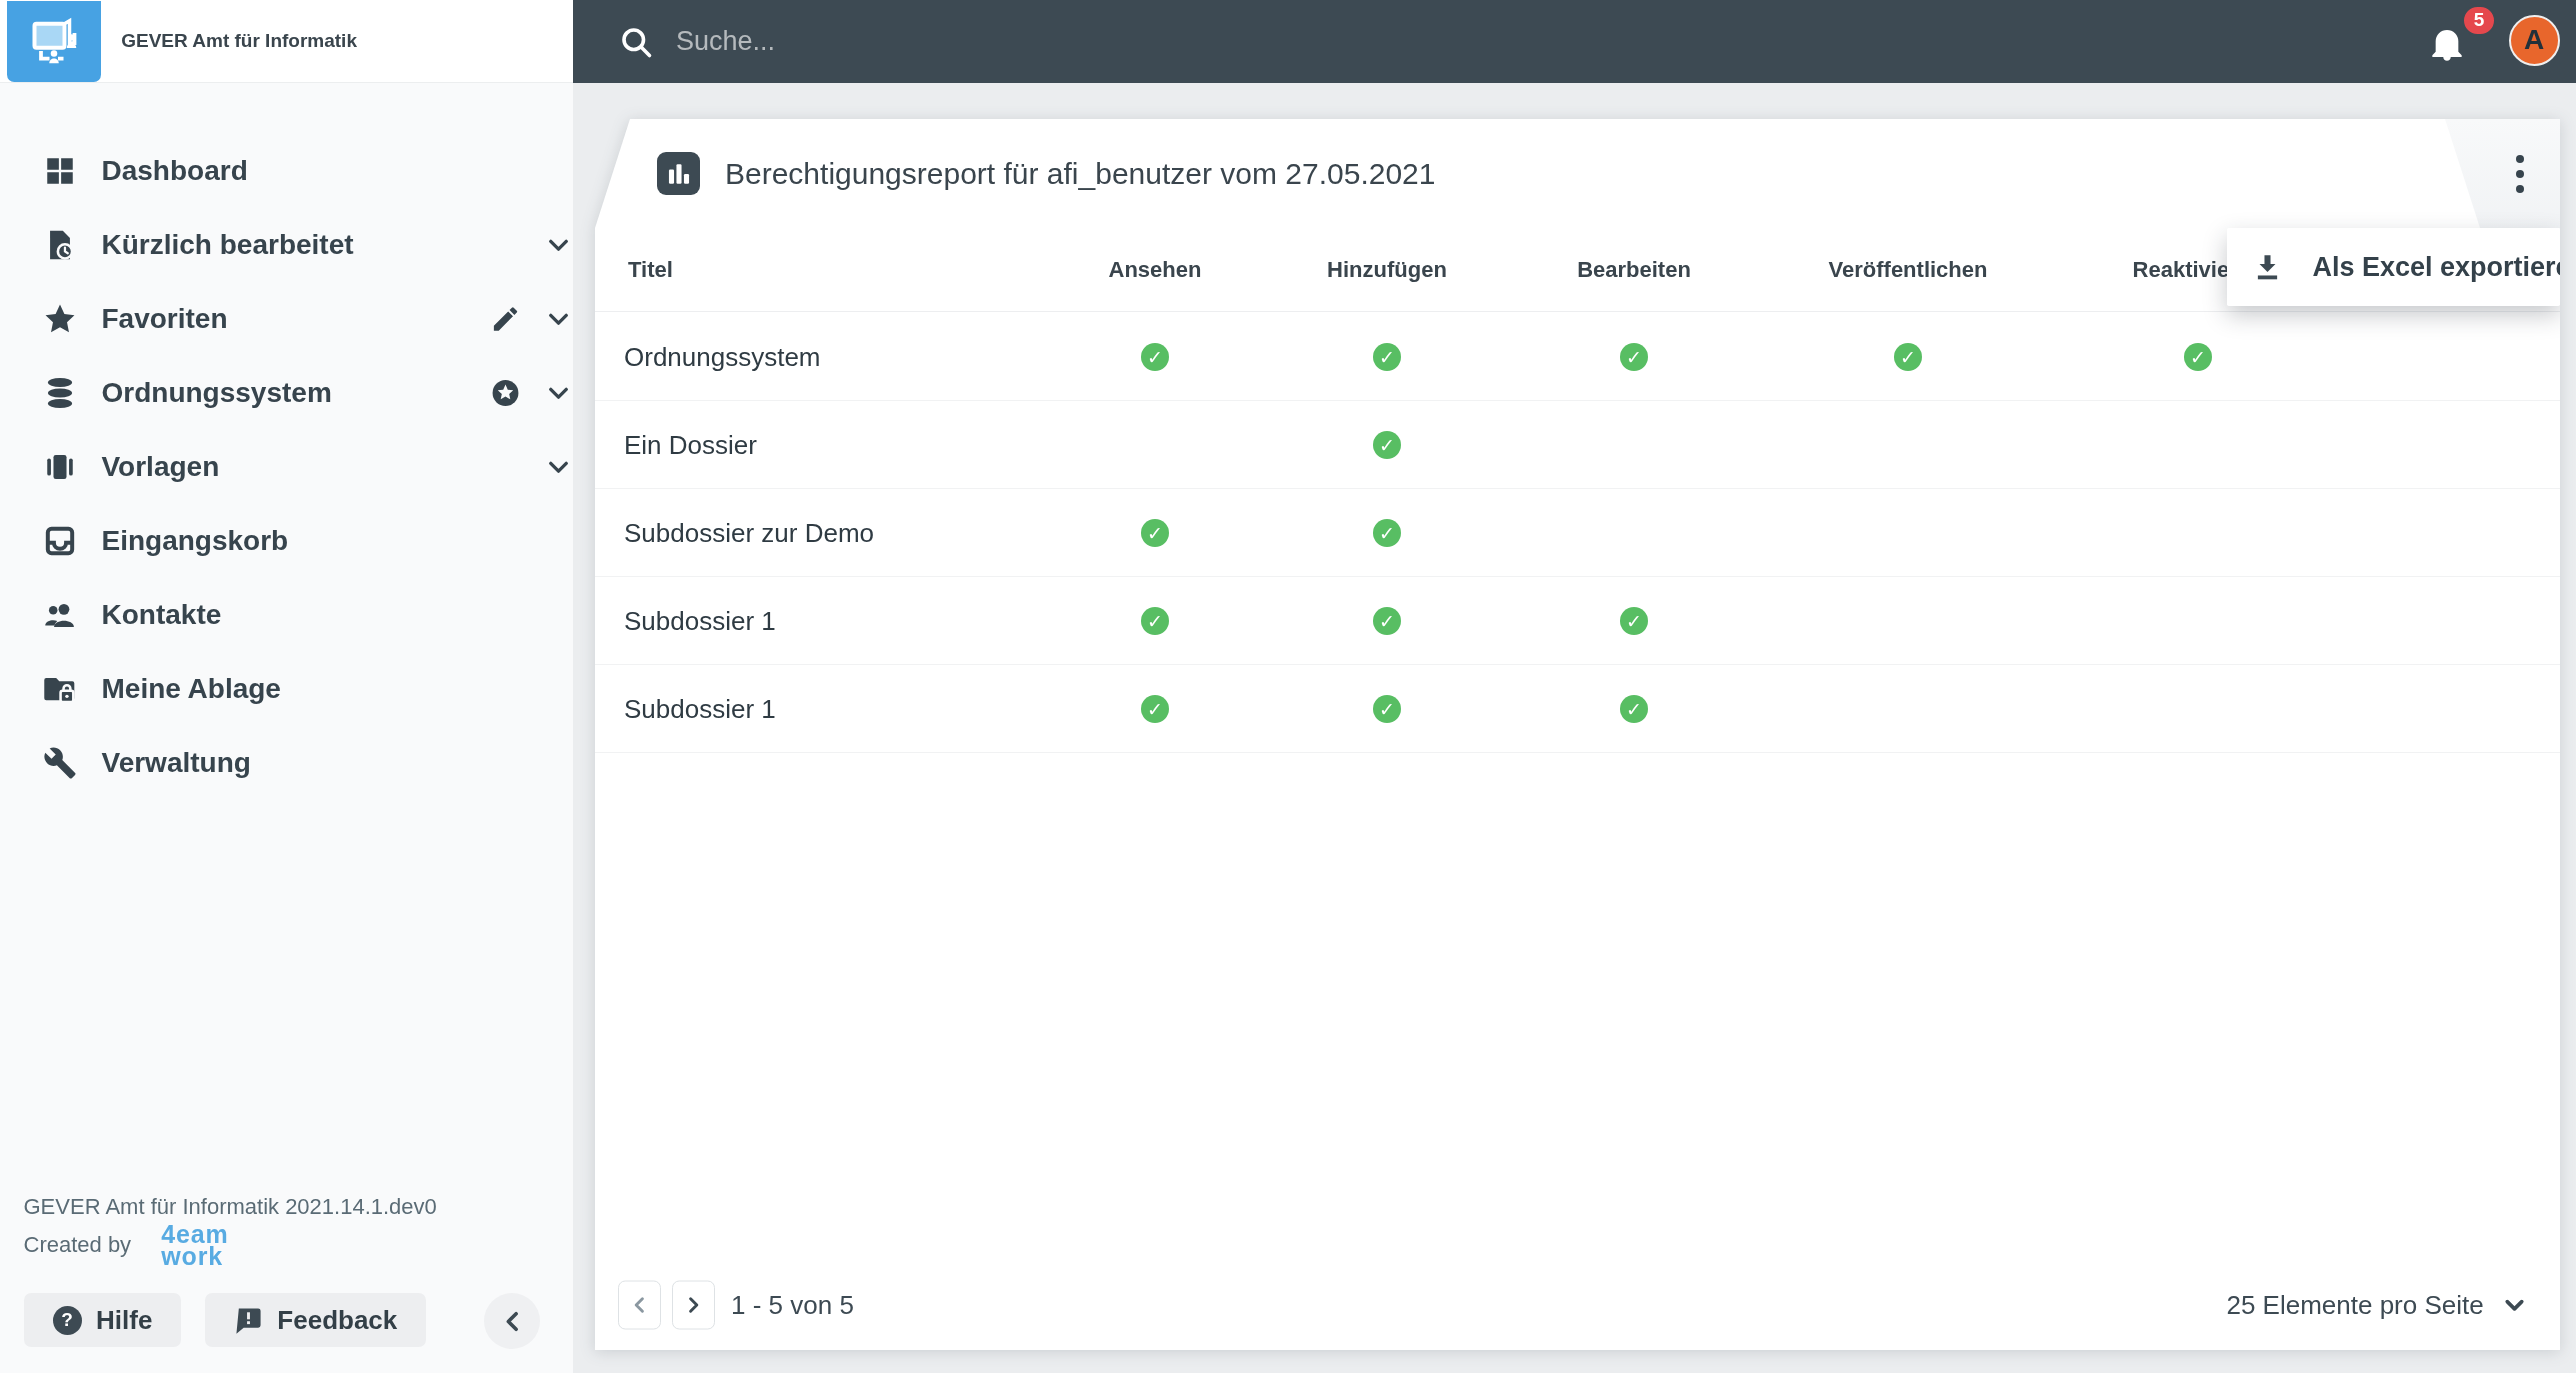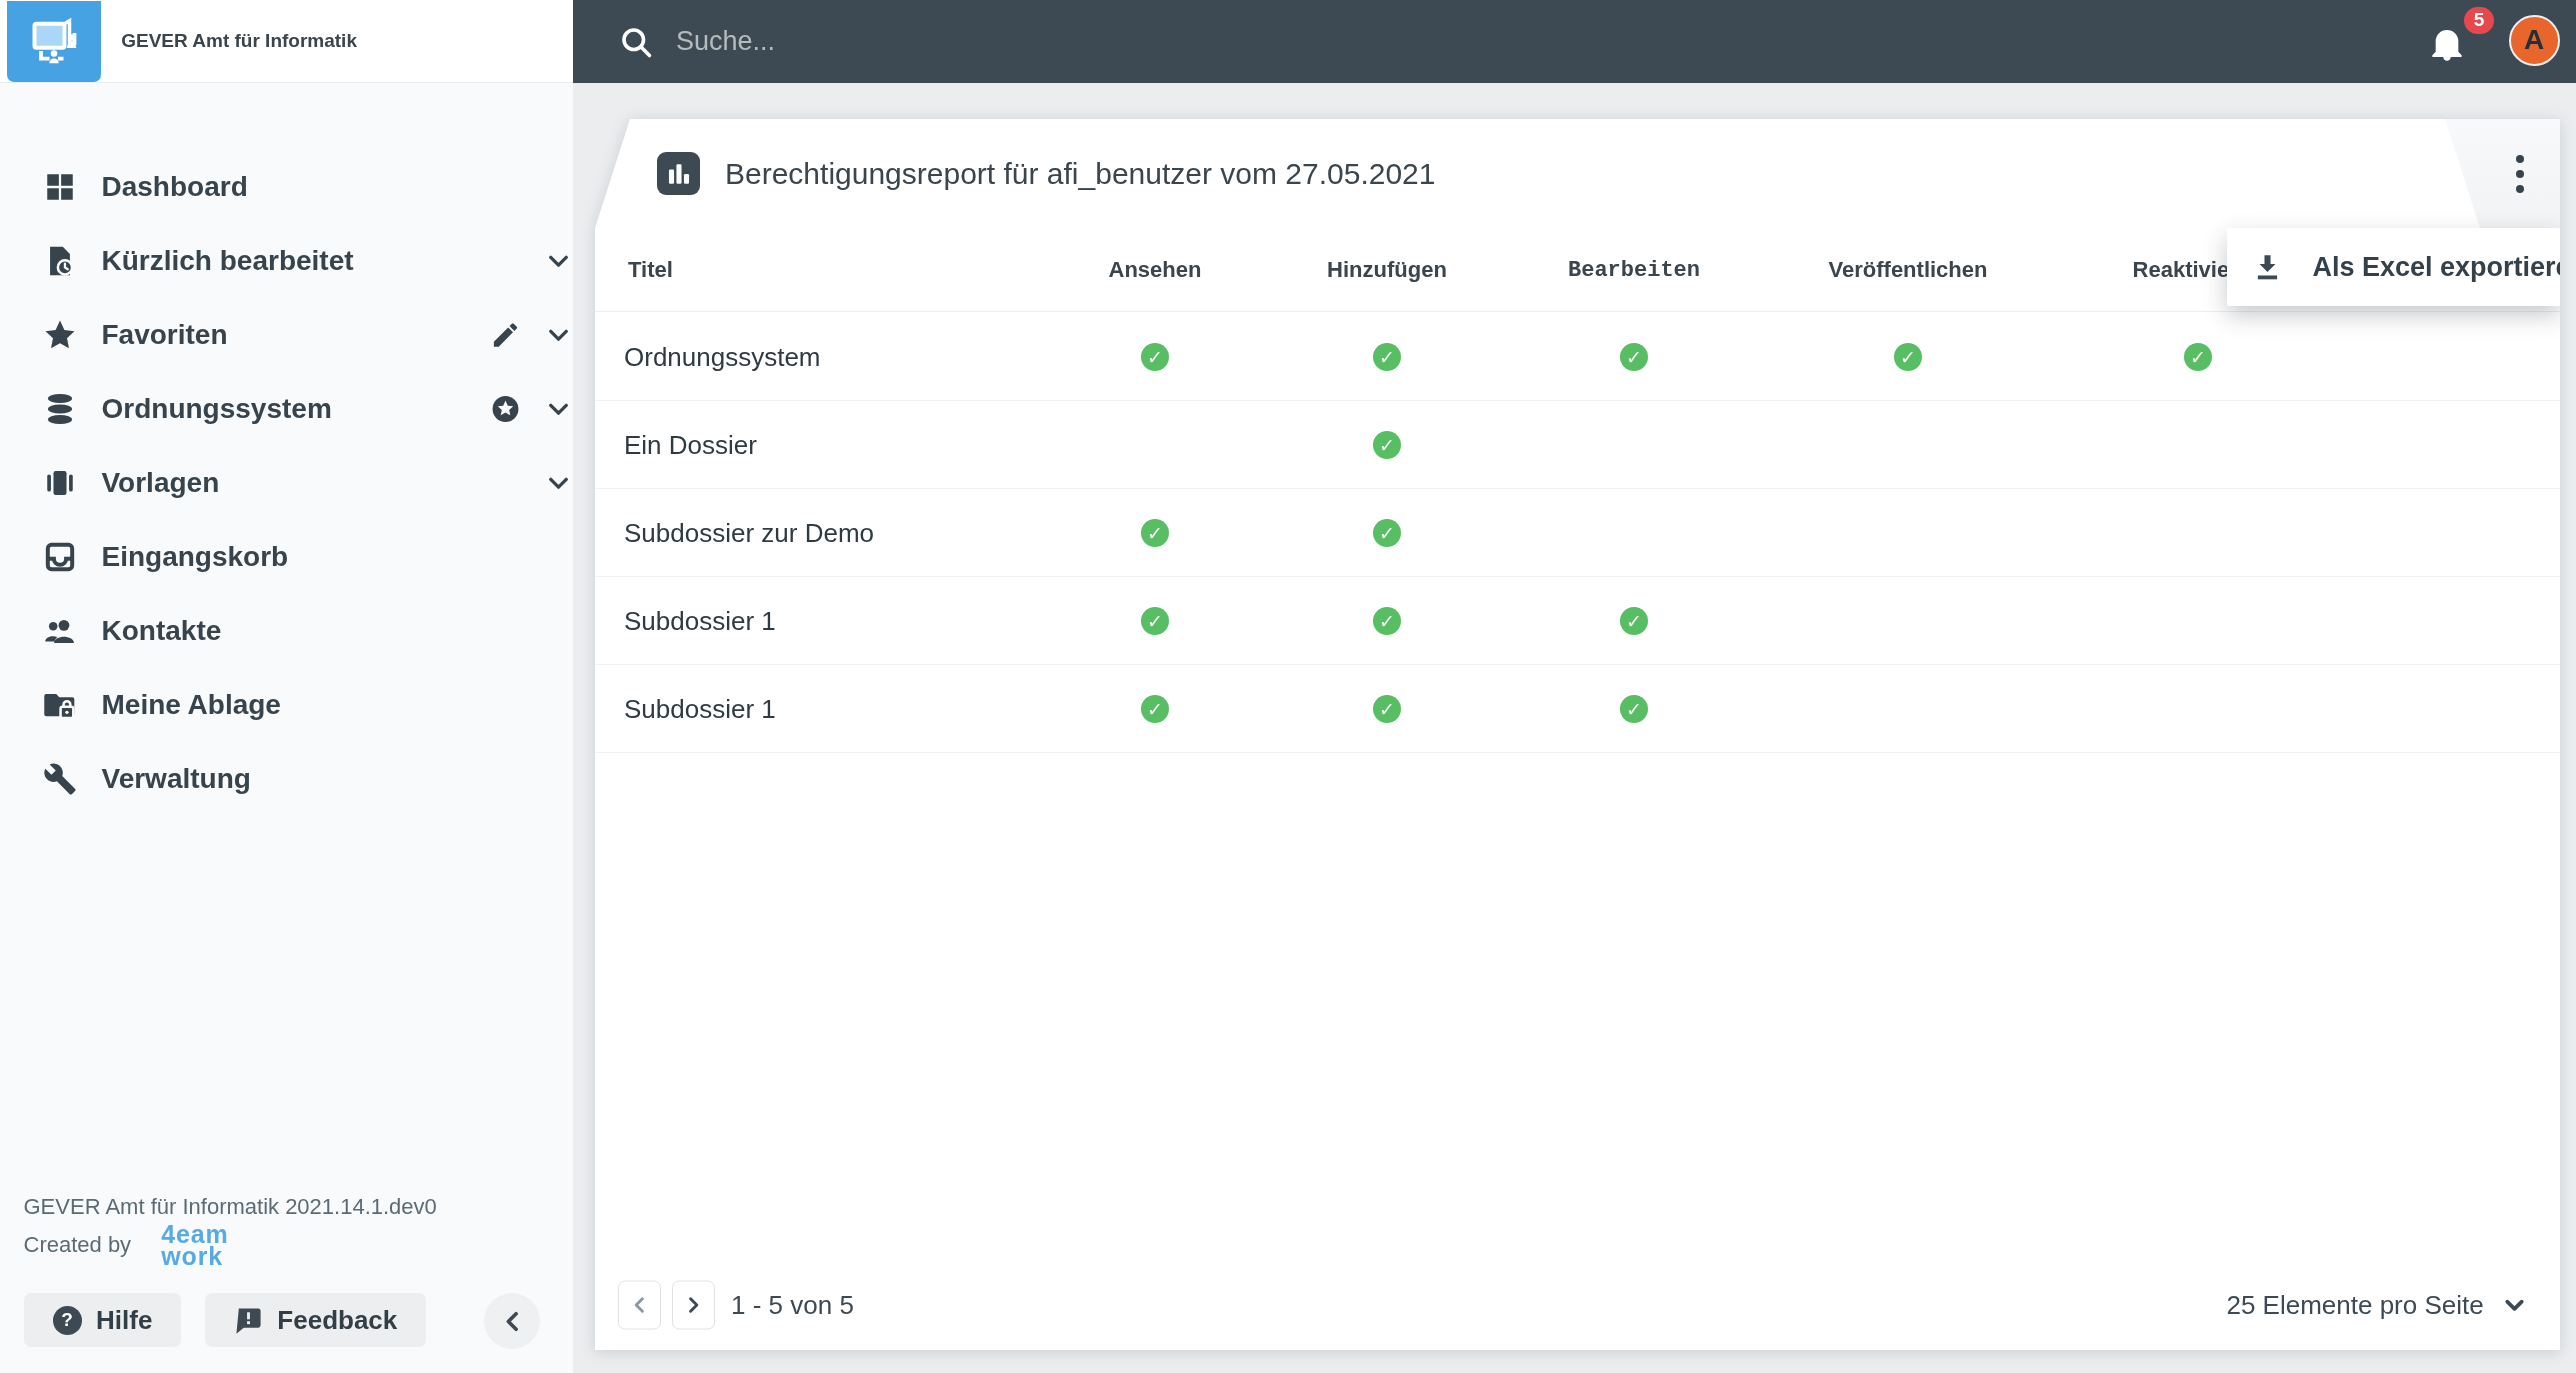--- a/index.html
+++ b/index.html
@@ -22,21 +22,21 @@
           background:#E8662C;border:2.7px solid #EFEFEF;color:#22303A;font-size:28px;font-weight:bold;
           display:flex;align-items:center;justify-content:center;cursor:pointer;}
 
   
   .sidebar{position:absolute;left:0;top:0;width:573px;height:1373px;background:#F9FAFB;}
   .logo-band{position:absolute;left:0;top:0;width:573px;height:83px;background:#fff;
              border-bottom:0.9px solid #ECEEEF;display:flex;align-items:center;}
   .logo-square{width:94px;height:81px;margin-left:7.2px;background:#47A2E3;border-radius:0 0 7.2px 7.2px;
                display:flex;align-items:center;justify-content:center;cursor:pointer;}
   .app-title{margin-left:20px;font-size:19px;font-weight:bold;color:#3A454D;}
-  .nav{position:absolute;left:0;top:150px;width:597px;}
+  .nav{position:absolute;left:0;top:134px;width:597px;}
   .nav-item{position:relative;height:74px;display:flex;align-items:center;padding-left:42px;cursor:pointer;}
   .nav-ic{width:36px;height:36px;color:#37444D;flex:0 0 36px;display:flex;align-items:center;justify-content:center;}
   .nav-ic svg{width:34px;height:34px;}
   .nav-label{margin-left:23.5px;font-size:28px;font-weight:600;color:#37444D;}
   .nav-right{position:absolute;right:23.5px;top:50%;transform:translateY(-50%);width:31px;height:31px;color:#37444D;}
   .nav-right2{position:absolute;right:76px;top:50%;transform:translateY(-50%);width:31px;height:31px;color:#37444D;}
   .nav-right svg,.nav-right2 svg{width:31px;height:31px;}
 
   .version{position:absolute;left:23.5px;top:1194px;font-size:22px;color:#5A6B75;}
   .createdby{position:absolute;left:23.5px;top:1223px;display:flex;align-items:center;gap:30px;}
@@ -65,21 +65,21 @@
   .report-title{position:absolute;left:130px;top:0;height:109px;display:flex;align-items:center;
                 font-size:30px;color:#3A454D;}
   .kebab{position:absolute;left:1898px;top:23.5px;width:54px;height:63px;background:none;border:none;cursor:pointer;
          display:flex;flex-direction:column;align-items:center;justify-content:center;gap:7.2px;}
   .kebab i{width:8.1px;height:8.1px;border-radius:50%;background:#37444D;}
 
   
   .thead{position:absolute;left:0;top:109px;width:1965px;height:84px;border-bottom:1.8px solid #EDEEF0;}
   .th{position:absolute;top:50%;transform:translate(-50%,-50%);font-size:22px;font-weight:bold;color:#3A454D;white-space:nowrap;}
   .th.t0{left:33px;transform:translateY(-50%);}
-  .t1{left:560px;} .t2{left:792px;} .t3{left:1039px;font-family:Liberation Mono, monospace;} .t4{left:1313px;} .t5{left:1603px;}
+  .t1{left:560px;} .t2{left:792px;} .t3{left:1039px;} .t4{left:1313px;} .t5{left:1603px;}
   .tbody{position:absolute;left:0;top:194px;width:1965px;}
   .trow{position:relative;height:88px;border-bottom:1.8px solid #F1F2F3;}
   .row-title{position:absolute;left:29px;top:50%;transform:translateY(-50%);font-size:26px;color:#2F3B43;white-space:nowrap;}
   .check{position:absolute;top:50%;transform:translate(-50%,-50%);width:28px;height:28px;border-radius:50%;
          background:#58BE63;display:flex;align-items:center;justify-content:center;}
   .check::after{content:"✓";color:#fff;font-size:19px;font-weight:bold;font-family:"DejaVu Sans",sans-serif;}
 
   
   .menu{position:absolute;left:1632px;top:109px;width:333px;height:78px;background:#fff;z-index:20;
         box-shadow:0 9px 23.5px rgba(30,40,50,0.25);border-radius:1.8px;display:flex;align-items:center;

